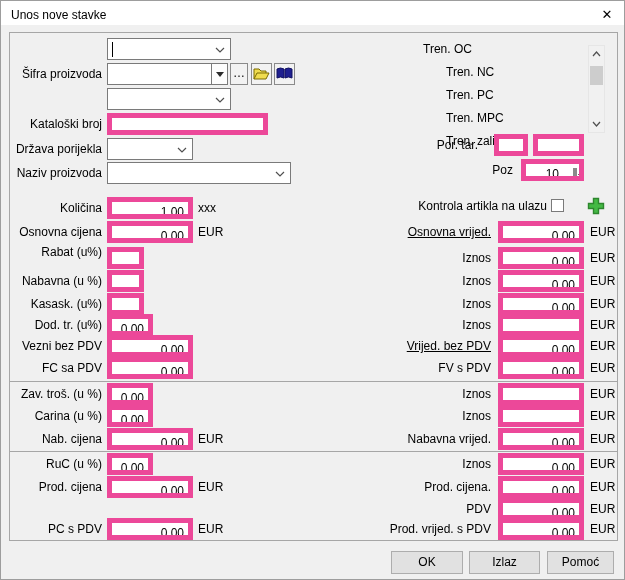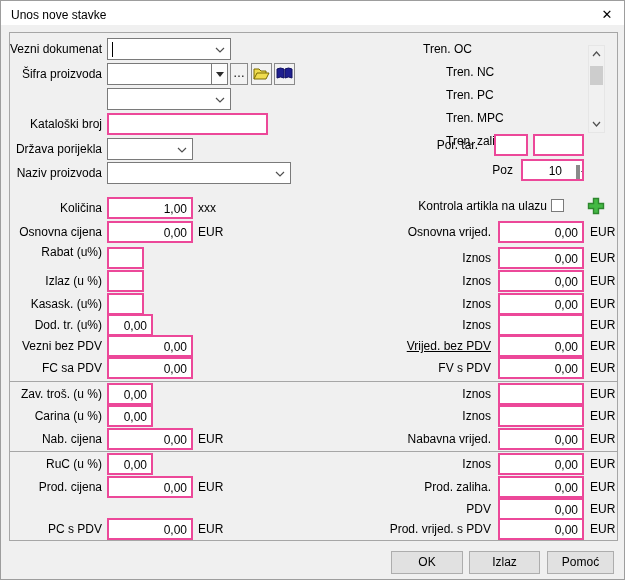--- a/index.html
+++ b/index.html
@@ -9,21 +9,21 @@
     border:1px solid #9d9d9d;overflow:hidden;
     font-family:"Liberation Sans",sans-serif;font-size:12px;color:#000;
   }
   .titlebar{position:absolute;left:0;top:0;width:100%;height:24px;background:#ffffff;}
   .title{position:absolute;left:10px;top:0;line-height:28px;font-size:12px;}
   .close{position:absolute;right:8px;top:0;width:18px;height:28px;line-height:28px;
          text-align:center;font-size:13px;cursor:default;}
   .abs{position:absolute;}
   .lbl{text-align:right;line-height:22px;white-space:nowrap;}
   .lft{line-height:22px;white-space:nowrap;}
-  .fld{background:#fff;border:2px solid #ec4899;height:22px;line-height:20px;
+  .fld{background:#fff;border:5px solid #ec4899;height:22px;line-height:20px;
        text-align:right;padding:0 4px;overflow:hidden;white-space:nowrap;}
   .fld.lalign{text-align:left;}
   .unit{line-height:22px;}
   .frame{border:1px solid #a6a6a6;}
   .hline{height:1px;background:#a6a6a6;}
   .combo{background:#fff;border:1px solid #7a7a7a;height:22px;}
   .chev{position:absolute;right:5px;top:8px;}
   .ddbtn{position:absolute;right:-1px;top:-1px;width:17px;height:22px;background:#fdfdfd;
          border:1px solid #7a7a7a;}
   .tri-dn{position:absolute;left:4px;top:8px;width:0;height:0;
@@ -50,21 +50,20 @@
 
   <div class="titlebar">
     <span class="title">Unos nove stavke</span>
     <span class="close">✕</span>
   </div>
 
   <div class="abs frame" style="left:8px;top:31px;width:609px;height:509px;"></div>
   <div class="abs hline" style="left:8px;top:380px;width:609px;"></div>
   <div class="abs hline" style="left:8px;top:450px;width:609px;"></div>
 
-  <div class="abs lbl" style="left:2px;top:37px;width:99px;">Vezni dokumenat</div>
   <div class="abs combo" style="left:106px;top:37px;width:124px;">
     <span class="caret"></span>
     <svg class="chev" width="10" height="6">
         <polyline points="1,1 5,5 9,1" fill="none" stroke="#505050" stroke-width="1.2"></polyline>
       </svg>
   </div>
 
   <div class="abs lbl" style="left:2px;top:62px;width:99px;">Šifra proizvoda</div>
   <div class="abs combo" style="left:106px;top:62px;width:121px;">
     <span class="ddbtn">
@@ -148,29 +147,29 @@
     <path d="M6.5 1.5 H11.5 V6.5 H16.5 V11.5 H11.5 V16.5 H6.5 V11.5 H1.5 V6.5 H6.5 Z" fill="#44b944" stroke="#2d862d" stroke-width="1.4"></path>
   </svg>
 
   <div id="grid">
       <div class="abs lbl" style="left: 2px; top: 196px; width: 99px;">Količina</div>
       <div class="abs fld" style="left: 106px; top: 196px; width: 86px;">1,00</div>
       <div class="abs unit" style="left: 197px; top: 196px;">xxx</div>
       <div class="abs lbl" style="left: 2px; top: 220px; width: 99px;">Osnovna cijena</div>
       <div class="abs fld" style="left: 106px; top: 220px; width: 86px;">0,00</div>
       <div class="abs unit" style="left: 197px; top: 220px;">EUR</div>
-      <div class="abs lbl" style="left: 320px; top: 220px; width: 170px;">Osnovna vrijed.</div>
+      <div class="abs lbl" style="left: 320px; top: 220px; width: 170px; text-decoration: underline;">Osnovna vrijed.</div>
       <div class="abs fld" style="left: 497px; top: 220px; width: 86px;">0,00</div>
       <div class="abs unit" style="left: 589px; top: 220px;">EUR</div>
       <div class="abs lbl" style="left: 2px; top: 240px; width: 99px;">Rabat (u%)</div>
       <div class="abs fld" style="left: 106px; top: 246px; width: 37px;"></div>
       <div class="abs lbl" style="left: 320px; top: 246px; width: 170px;">Iznos</div>
       <div class="abs fld" style="left: 497px; top: 246px; width: 86px;">0,00</div>
       <div class="abs unit" style="left: 589px; top: 246px;">EUR</div>
-      <div class="abs lbl" style="left: 2px; top: 269px; width: 99px;">Izlaz (u %)</div>
+      <div class="abs lbl" style="left: 2px; top: 269px; width: 99px;">Nabavna (u %)</div>
       <div class="abs fld" style="left: 106px; top: 269px; width: 37px;"></div>
       <div class="abs lbl" style="left: 320px; top: 269px; width: 170px;">Iznos</div>
       <div class="abs fld" style="left: 497px; top: 269px; width: 86px;">0,00</div>
       <div class="abs unit" style="left: 589px; top: 269px;">EUR</div>
       <div class="abs lbl" style="left: 2px; top: 292px; width: 99px;">Kasask. (u%)</div>
       <div class="abs fld" style="left: 106px; top: 292px; width: 37px;"></div>
       <div class="abs lbl" style="left: 320px; top: 292px; width: 170px;">Iznos</div>
       <div class="abs fld" style="left: 497px; top: 292px; width: 86px;">0,00</div>
       <div class="abs unit" style="left: 589px; top: 292px;">EUR</div>
       <div class="abs lbl" style="left: 2px; top: 313px; width: 99px;">Dod. tr. (u%)</div>
@@ -205,21 +204,21 @@
       <div class="abs fld" style="left: 497px; top: 427px; width: 86px;">0,00</div>
       <div class="abs unit" style="left: 589px; top: 427px;">EUR</div>
       <div class="abs lbl" style="left: 2px; top: 452px; width: 99px;">RuC (u %)</div>
       <div class="abs fld" style="left: 106px; top: 452px; width: 46px;">0,00</div>
       <div class="abs lbl" style="left: 320px; top: 452px; width: 170px;">Iznos</div>
       <div class="abs fld" style="left: 497px; top: 452px; width: 86px;">0,00</div>
       <div class="abs unit" style="left: 589px; top: 452px;">EUR</div>
       <div class="abs lbl" style="left: 2px; top: 475px; width: 99px;">Prod. cijena</div>
       <div class="abs fld" style="left: 106px; top: 475px; width: 86px;">0,00</div>
       <div class="abs unit" style="left: 197px; top: 475px;">EUR</div>
-      <div class="abs lbl" style="left: 320px; top: 475px; width: 170px;">Prod. zaliha.</div>
+      <div class="abs lbl" style="left: 320px; top: 475px; width: 170px;">Prod. cijena.</div>
       <div class="abs fld" style="left: 497px; top: 475px; width: 86px;">0,00</div>
       <div class="abs unit" style="left: 589px; top: 475px;">EUR</div>
       <div class="abs lbl" style="left: 320px; top: 497px; width: 170px;">PDV</div>
       <div class="abs fld" style="left: 497px; top: 497px; width: 86px;">0,00</div>
       <div class="abs unit" style="left: 589px; top: 497px;">EUR</div>
       <div class="abs lbl" style="left: 2px; top: 517px; width: 99px;">PC s PDV</div>
       <div class="abs fld" style="left: 106px; top: 517px; width: 86px;">0,00</div>
       <div class="abs unit" style="left: 197px; top: 517px;">EUR</div>
       <div class="abs lbl" style="left: 320px; top: 517px; width: 170px;">Prod. vrijed. s PDV</div>
       <div class="abs fld" style="left: 497px; top: 517px; width: 86px;">0,00</div>

